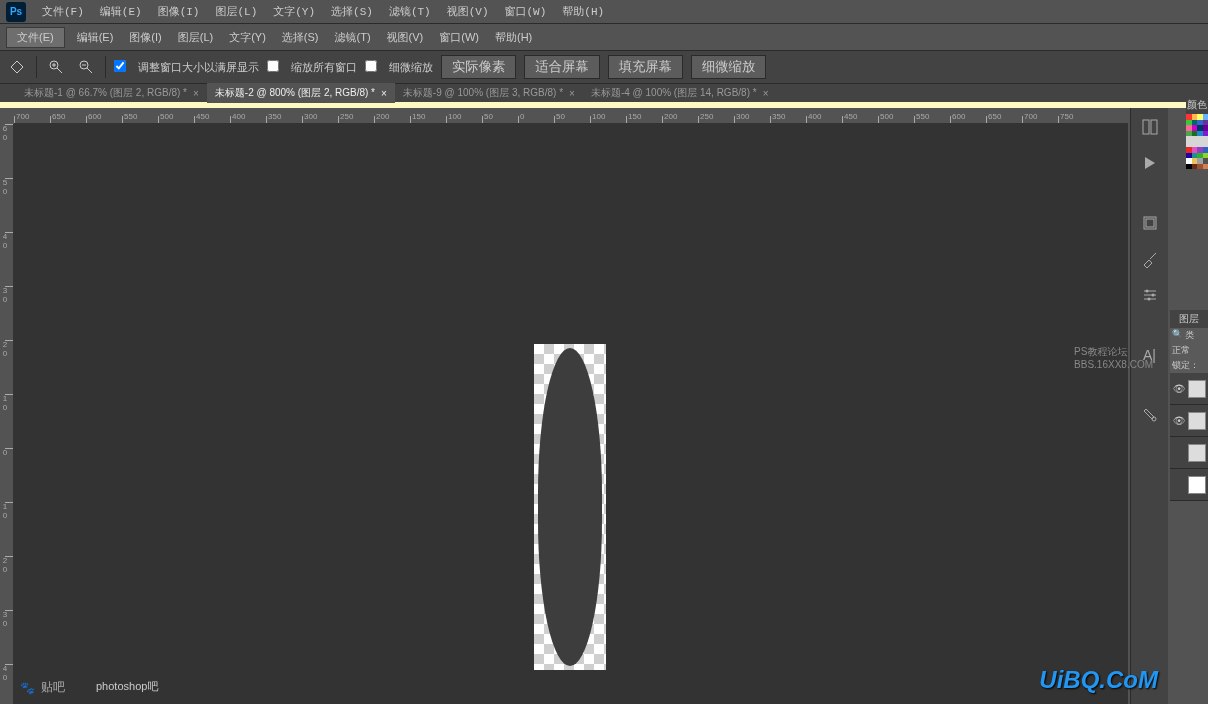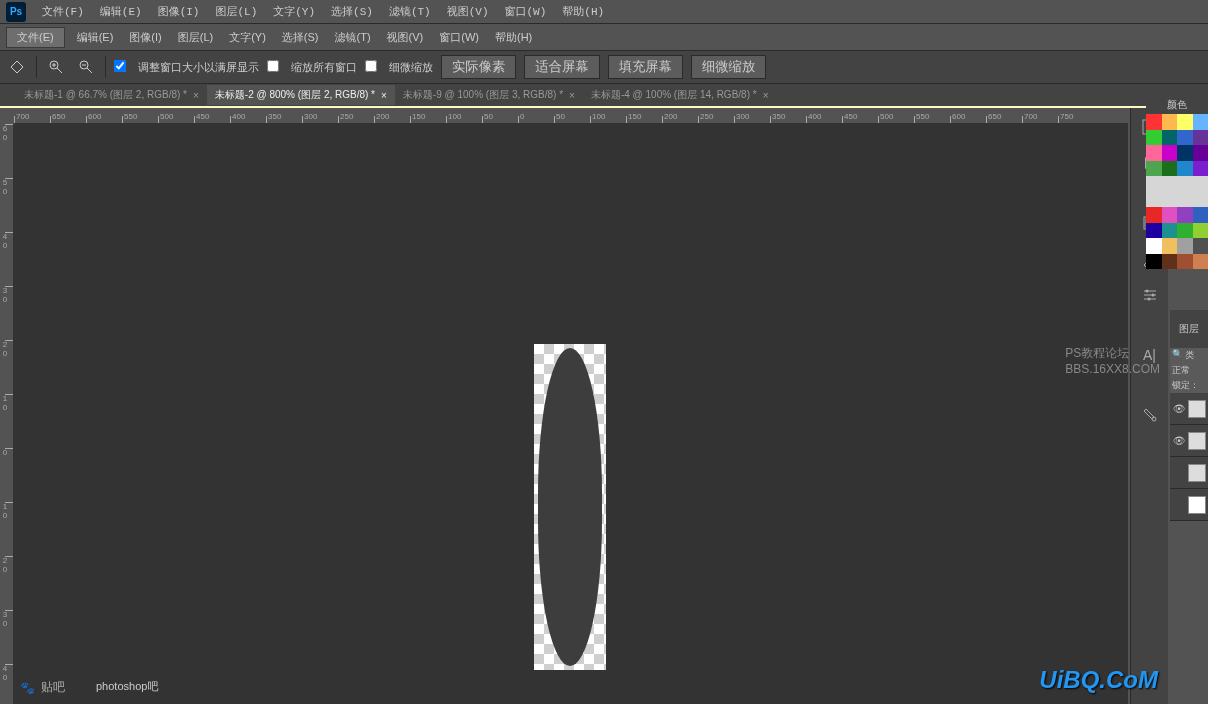--- a/index.html
+++ b/index.html
@@ -9,52 +9,52 @@
 .menubar .item { padding: 0 8px; cursor: pointer; font-family: Liberation Mono, monospace; }
 .menubar2 { background: #535353; height: 26px; display: flex; align-items: center; padding: 0 6px; }
 .menubar2 .fileitem { background: #6e6e6e; border: 1px solid #3a3a3a; padding: 2px 10px; margin-right: 4px; }
 .menubar2 .item { padding: 0 8px; cursor: pointer; }
 .optbar { background: #434343; height: 34px; display: flex; align-items: center; padding: 0 6px; border-top: 1px solid #2a2a2a; border-bottom: 1px solid #2a2a2a; gap: 8px; }
 .optbar .sep { width: 1px; height: 22px; background: #2a2a2a; }
 .icon-btn { width: 22px; height: 22px; display: flex; align-items: center; justify-content: center; cursor: pointer; }
 .chk { display: flex; align-items: flex-start; gap: 12px; }
 .chk input { width: 12px; height: 12px; }
 .btn { background: #5c5c5c; border: 1px solid #2a2a2a; padding: 2px 10px; color: #ccc; cursor: pointer; }
-.tabbar { background: #434343; height: 24px; display: flex; align-items: center; padding-left: 16px; border-bottom: 2px solid #fef9c3; }
+.tabbar { background: #434343; height: 24px; display: flex; align-items: center; padding-left: 16px; border-bottom: 6px solid #fef9c3; }
 .tab { padding: 3px 8px; color: #999; display: flex; align-items: center; gap: 6px; cursor: pointer; font-size: 10px; }
 .tab.active { background: #535353; color: #eee; }
 .tab .close { font-size: 10px; cursor: pointer; }
 .ruler-top { position: absolute; top: 108px; left: 14px; right: 80px; height: 16px; background: #535353; border-bottom: 1px solid #333; display: flex; font-size: 8px; color: #aaa; overflow: hidden; }
 .ruler-top .tick { flex: 0 0 auto; width: 36px; position: relative; height: 16px; }
 .ruler-top .tick::before { content:''; position:absolute; left:0; bottom:0; width:1px; height:8px; background:#aaa; }
 .ruler-top .tick span { position: absolute; left: 2px; top: 4px; }
 .ruler-left { position: absolute; top: 124px; left: 0; bottom: 0; width: 14px; background: #535353; border-right: 1px solid #333; font-size: 8px; color: #aaa; }
 .ruler-left .tick { height: 54px; position: relative; }
 .ruler-left .tick::before { content:''; position:absolute; top:0; right:0; height:1px; width:8px; background:#aaa; }
 .ruler-left .tick span { display:block; text-align:center; line-height:9px; word-break: break-all; width:10px; }
 .canvas-area { position: absolute; top: 124px; left: 14px; right: 80px; bottom: 0; background: #333; }
 .canvas-shape { position: absolute; left: 520px; top: 220px; width: 72px; height: 326px; }
 .trans-bg { position:absolute; inset:0; background-image: linear-gradient(45deg,#cfcfcf 25%,transparent 25%,transparent 75%,#cfcfcf 75%),linear-gradient(45deg,#cfcfcf 25%,transparent 25%,transparent 75%,#cfcfcf 75%); background-size:20px 20px; background-position:0 0,10px 10px; background-color:#fff; }
 .oval-dark { position:absolute; inset:4px; background:#3d3d3d; border-radius:36px/163px; }
 .panel-strip { position: absolute; top: 108px; right: 40px; width: 38px; bottom: 0; background: #434343; border-left: 1px solid #2a2a2a; display: flex; flex-direction: column; align-items: center; padding-top: 8px; gap: 14px; }
 .panel-strip .pbtn { width: 26px; height: 22px; display:flex; align-items:center; justify-content:center; color:#aaa; cursor:pointer; }
-.color-panel { position:absolute; top:96px; right:0; width:62px; }
+.color-panel { position:absolute; top:96px; right:0; width:22px; }
 .color-title { background:#434343; color:#ccc; font-size:10px; text-align:center; padding:2px 0; }
 .swatches { display:grid; grid-template-columns:repeat(4,1fr); gap:0; }
 .swatches div { width:100%; aspect-ratio:1; }
 .layers-panel { position:absolute; top:310px; right:0; width:38px; background:#434343; }
-.layers-title { color:#ccc; font-size:10px; text-align:center; padding:12px 0; }
+.layers-title { color:#ccc; font-size:10px; text-align:center; padding:2px 0; }
 .layers-sub { background:#5a5a5a; font-size:9px; padding:1px 2px; }
 .layer-row { display:flex; align-items:center; height:32px; border-bottom:1px solid #2a2a2a; padding:0 2px; gap:2px; }
 .eye { width:14px; text-align:center; font-size:10px; }
 .layer-thumb { width:18px; height:18px; border:1px solid #888; background:#ddd; }
 .watermark1 { position:absolute; bottom:8px; left:20px; color:#aaa; font-size:12px; display:flex; align-items:center; gap:6px; }
 .watermark2 { position:absolute; bottom:10px; left:96px; color:#ccc; font-size:11px; }
 .watermark3 { position:absolute; bottom:10px; right:50px; color:#2196f3; font-size:24px; font-weight:bold; font-style:italic; text-shadow:1px 1px 2px #000; }
-.watermark4 { position:absolute; top:345px; right:48px; color:#888; font-size:12px; }
+.watermark4 { position:absolute; top:345px; right:55px; color:#888; font-size:10px; }
 </style>
 </head>
 <body>
 
 <div class="menubar">
   <div class="ps-logo">Ps</div>
   <div class="item">文件(F)</div>
   <div class="item">编辑(E)</div>
   <div class="item">图像(I)</div>
   <div class="item">图层(L)</div>

